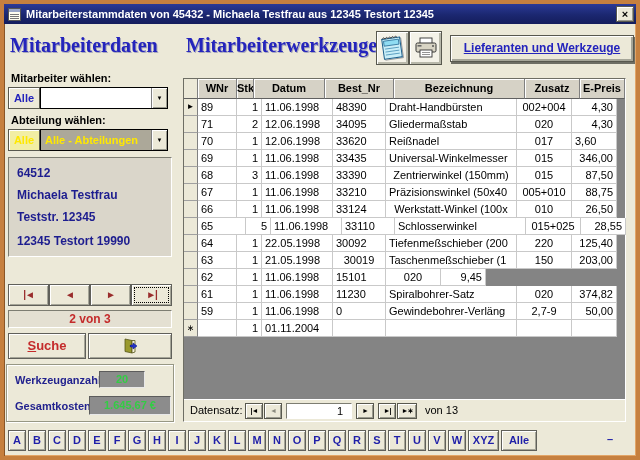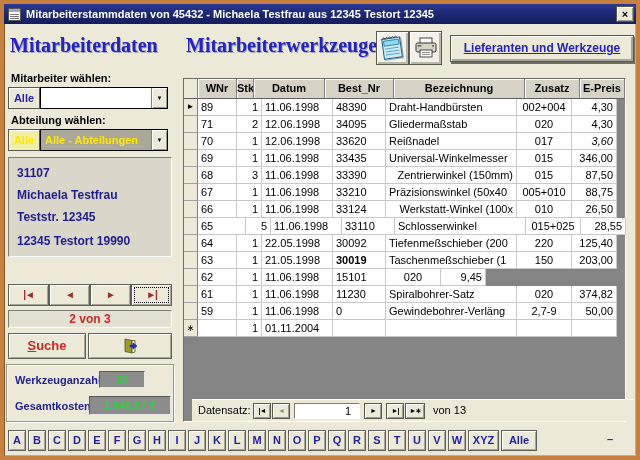--- a/index.html
+++ b/index.html
@@ -131,21 +131,21 @@
   </div>
 
   <div class="abs lbl" style="left:7px; top:110px;">Abteilung wählen:</div>
   <div class="abs combo-prefix" style="left:4px; top:125px; background:#F2EEA4; color:#FFE800;">Alle</div>
   <div class="abs combo" style="left:36px; top:125px; width:128px; background:#ACA899;">
     <div class="val" style="color:#FFE800;">Alle - Abteilungen</div>
     <div class="arrow-btn">▼</div>
   </div>
 
   <div class="abs info-box" style="left:4px; top:153px; width:164px; height:100px;">
-    <div class="info-line" style="top:8px;">31107</div>
+    <div class="info-line" style="top:8px;">64512</div>
     <div class="info-line" style="top:30px;">Michaela Testfrau</div>
     <div class="info-line" style="top:52px;">Teststr. 12345</div>
     <div class="info-line" style="top:76px;">12345 Testort 19990</div>
   </div>
 
   <div class="abs raised navbtn" style="left:4px;   top:280px;">|◄</div>
   <div class="abs raised navbtn" style="left:45px;  top:280px;">◄</div>
   <div class="abs raised navbtn" style="left:86px;  top:280px;">►</div>
   <div class="abs raised navbtn focused" style="left:127px; top:280px;">►|</div>
 
@@ -229,59 +229,59 @@
           <div class="tcell" style="width: 45px; text-align: right;">4,30</div>
         </div>
         <div class="trow">
           <div class="tsel"></div>
           <div class="tcell" style="width: 39px; text-align: left;">70</div>
           <div class="tcell" style="width: 25px; text-align: right;">1</div>
           <div class="tcell" style="width: 71px; text-align: left;">12.06.1998</div>
           <div class="tcell" style="width: 53px; text-align: left;">33620</div>
           <div class="tcell" style="width: 131px; text-align: left;">Reißnadel</div>
           <div class="tcell" style="width: 55px; text-align: center;">017</div>
-          <div class="tcell" style="width: 45px; text-align: right; font-style: italic;">3,60</div>
+          <div class="tcell" style="width: 45px; text-align: left;">3,60</div>
         </div>
         <div class="trow">
           <div class="tsel"></div>
           <div class="tcell" style="width: 39px; text-align: left;">69</div>
           <div class="tcell" style="width: 25px; text-align: right;">1</div>
           <div class="tcell" style="width: 71px; text-align: left;">11.06.1998</div>
           <div class="tcell" style="width: 53px; text-align: left;">33435</div>
           <div class="tcell" style="width: 131px; text-align: left;">Universal-Winkelmesser</div>
           <div class="tcell" style="width: 55px; text-align: center;">015</div>
           <div class="tcell" style="width: 45px; text-align: right;">346,00</div>
         </div>
         <div class="trow">
           <div class="tsel"></div>
           <div class="tcell" style="width: 39px; text-align: left;">68</div>
           <div class="tcell" style="width: 25px; text-align: right;">3</div>
           <div class="tcell" style="width: 71px; text-align: left;">11.06.1998</div>
           <div class="tcell" style="width: 53px; text-align: left;">33390</div>
-          <div class="tcell" style="width: 131px; text-align: right;">Zentrierwinkel (150mm)</div>
+          <div class="tcell" style="width: 131px; text-align: center;">Zentrierwinkel (150mm)</div>
           <div class="tcell" style="width: 55px; text-align: center;">015</div>
           <div class="tcell" style="width: 45px; text-align: right;">87,50</div>
         </div>
         <div class="trow">
           <div class="tsel"></div>
           <div class="tcell" style="width: 39px; text-align: left;">67</div>
           <div class="tcell" style="width: 25px; text-align: right;">1</div>
           <div class="tcell" style="width: 71px; text-align: left;">11.06.1998</div>
           <div class="tcell" style="width: 53px; text-align: left;">33210</div>
           <div class="tcell" style="width: 131px; text-align: left;">Präzisionswinkel (50x40</div>
           <div class="tcell" style="width: 55px; text-align: center;">005+010</div>
           <div class="tcell" style="width: 45px; text-align: right;">88,75</div>
         </div>
         <div class="trow">
           <div class="tsel"></div>
           <div class="tcell" style="width: 39px; text-align: left;">66</div>
           <div class="tcell" style="width: 25px; text-align: right;">1</div>
           <div class="tcell" style="width: 71px; text-align: left;">11.06.1998</div>
           <div class="tcell" style="width: 53px; text-align: left;">33124</div>
-          <div class="tcell" style="width: 131px; text-align: right;">Werkstatt-Winkel (100x</div>
+          <div class="tcell" style="width: 131px; text-align: center;">Werkstatt-Winkel (100x</div>
           <div class="tcell" style="width: 55px; text-align: center;">010</div>
           <div class="tcell" style="width: 45px; text-align: right;">26,50</div>
         </div>
         <div class="trow">
           <div class="tsel"></div>
           <div class="tcell" style="width: 48px; text-align: left;">65</div>
           <div class="tcell" style="width: 25px; text-align: right;">5</div>
           <div class="tcell" style="width: 71px; text-align: left;">11.06.1998</div>
           <div class="tcell" style="width: 53px; text-align: left;">33110</div>
           <div class="tcell" style="width: 131px; text-align: left;">Schlosserwinkel</div>
@@ -296,21 +296,21 @@
           <div class="tcell" style="width: 53px; text-align: left;">30092</div>
           <div class="tcell" style="width: 131px; text-align: left;">Tiefenmeßschieber (200</div>
           <div class="tcell" style="width: 55px; text-align: center;">220</div>
           <div class="tcell" style="width: 45px; text-align: right;">125,40</div>
         </div>
         <div class="trow">
           <div class="tsel"></div>
           <div class="tcell" style="width: 39px; text-align: left;">63</div>
           <div class="tcell" style="width: 25px; text-align: right;">1</div>
           <div class="tcell" style="width: 71px; text-align: left;">21.05.1998</div>
-          <div class="tcell" style="width: 53px; text-align: left; font-weight: bold;">30019</div>
+          <div class="tcell" style="width: 53px; text-align: center;">30019</div>
           <div class="tcell" style="width: 131px; text-align: left;">Taschenmeßschieber (1</div>
           <div class="tcell" style="width: 55px; text-align: center;">150</div>
           <div class="tcell" style="width: 45px; text-align: right;">203,00</div>
         </div>
         <div class="trow">
           <div class="tsel"></div>
           <div class="tcell" style="width: 39px; text-align: left;">62</div>
           <div class="tcell" style="width: 25px; text-align: right;">1</div>
           <div class="tcell" style="width: 71px; text-align: left;">11.06.1998</div>
           <div class="tcell" style="width: 53px; text-align: left;">15101</div>
@@ -342,21 +342,21 @@
           <div class="tcell" style="width: 39px; text-align: left;"></div>
           <div class="tcell" style="width: 25px; text-align: right;">1</div>
           <div class="tcell" style="width: 71px; text-align: left;">01.11.2004</div>
           <div class="tcell" style="width: 53px; text-align: left;"></div>
           <div class="tcell" style="width: 131px; text-align: left;"></div>
           <div class="tcell" style="width: 55px; text-align: center;"></div>
           <div class="tcell" style="width: 45px; text-align: right;"></div>
         </div>
       </div>
 
-    <div class="abs recnav" style="left:8px; bottom:0; width:441px; height:22px;">
+    <div class="abs recnav" style="left:0; bottom:0; width:441px; height:22px;">
       <span class="abs" style="left:6px; top:4px;">Datensatz:</span>
       <div class="rec-btn" style="left:61px;">|◄</div>
       <div class="rec-btn disabled" style="left:80px;">◄</div>
       <div class="rec-box" style="left:102px; width:66px; height:16px;">1</div>
       <div class="rec-btn" style="left:172px;">►</div>
       <div class="rec-btn" style="left:194px;">►|</div>
       <div class="rec-btn" style="left:213px; width:20px;">►∗</div>
       <span class="abs" style="left:241px; top:4px;">von 13</span>
     </div>
   </div>

